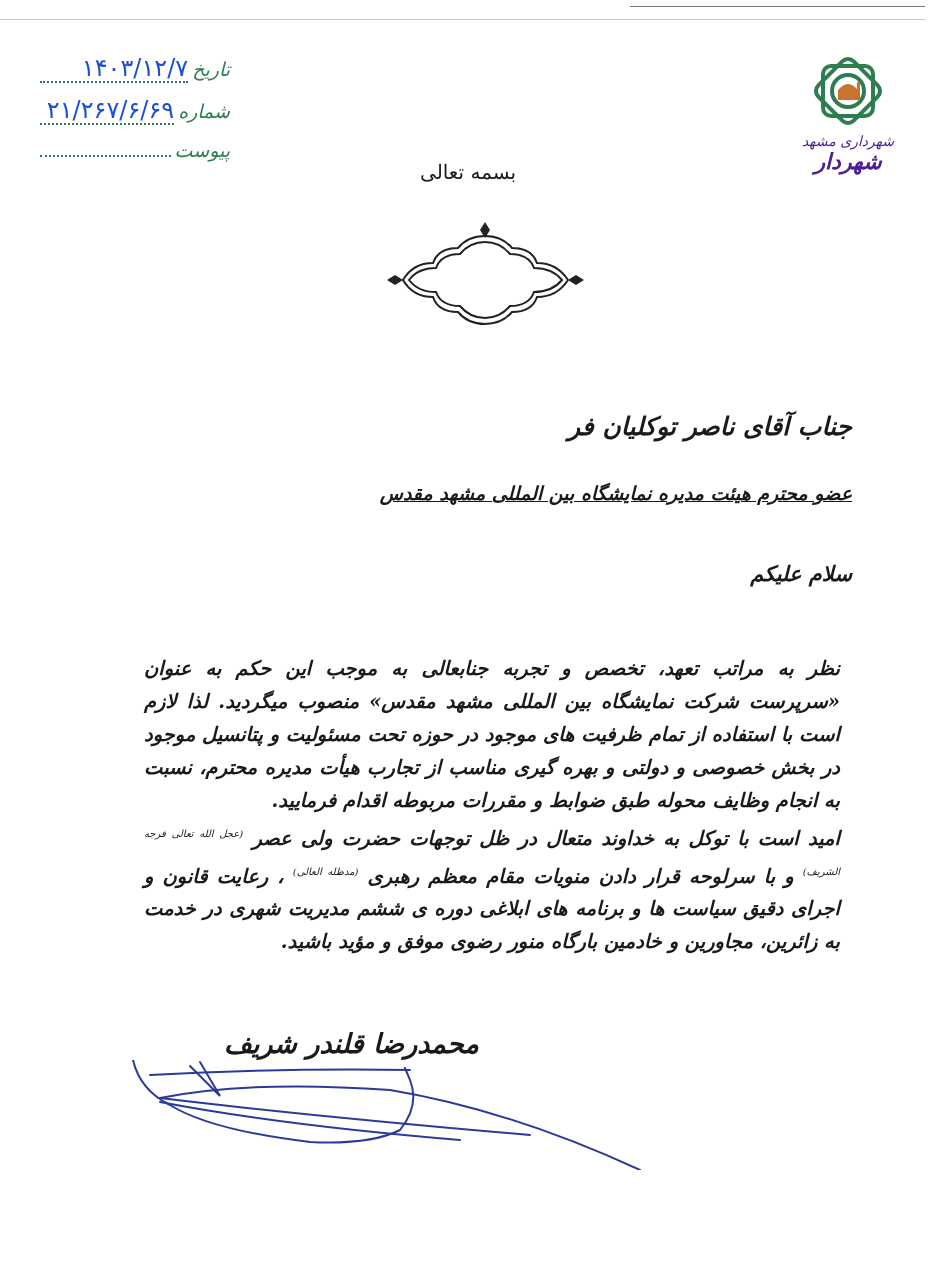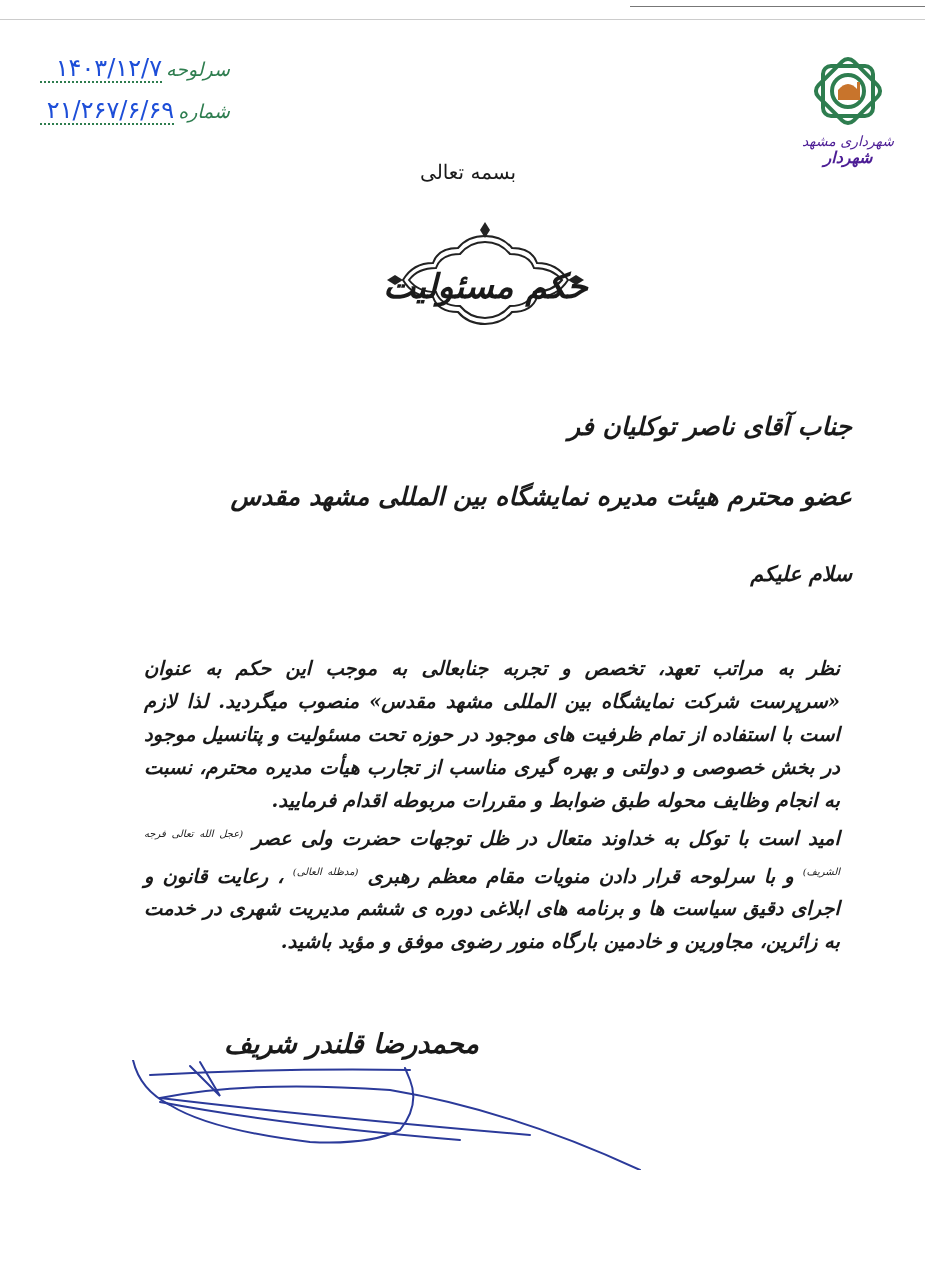--- a/index.html
+++ b/index.html
@@ -15,32 +15,32 @@
     .meta-row { display: flex; align-items: baseline; height: 42px; color: #2e7d4f; }
     .meta-label { font-size: 19px; font-style: italic; color: #2e7d4f; margin-left: 4px; }
     .meta-value { flex: 1; border-bottom: 2px dotted #2e7d4f; font-family: "DejaVu Sans", sans-serif;
       font-size: 24px; color: #1d4ed8; text-align: right; line-height: 26px; direction: ltr; }
     .meta-value.empty { height: 14px; }
 
     .logo { position: absolute; left: 798px; top: 48px; width: 100px; }
     .logo svg { display: block; margin: 0 auto; }
     .logo-text { text-align: center; color: #4c1d95; font-style: italic; direction: rtl; line-height: 1.1; }
     .logo-text .t1 { font-size: 14px; }
-    .logo-text .t2 { font-size: 16px; font-weight: bold; }
+    .logo-text .t2 { font-size: 22px; font-weight: bold; }
 
     .bismillah { position: absolute; left: 420px; top: 160px; width: 100px; text-align: left;
       font-size: 20px; direction: rtl; }
 
     .title-frame { position: absolute; left: 383px; top: 218px; width: 205px; height: 118px; }
     .title-frame .title { position: absolute; left: 0; right: 0; top: 48px; text-align: center;
       font-size: 34px; font-weight: bold; font-style: italic; direction: rtl; }
 
     .text { position: absolute; right: 78px; direction: rtl; text-align: right; font-style: italic; }
     .addressee { top: 412px; font-size: 25px; font-weight: bold; }
-    .position { top: 482px; font-size: 25px; font-weight: bold; }
+    .position { top: 482px; font-size: 19px; font-weight: bold; text-decoration: underline; }
     .greeting { top: 561px; font-size: 21px; font-weight: bold; }
 
     .body { position: absolute; right: 78px; width: 720px; direction: rtl; text-align: justify;
       font-style: italic; font-size: 19.5px; font-weight: bold; }
     .body p { margin: 12px; line-height: 33px; }
     .body sup { font-size: 10px; font-weight: normal; }
     .para1 { top: 640px; }
     .para2 { top: 805px; }
 
     .signer { position: absolute; left: 224px; top: 1028px; font-size: 27px; font-weight: bold;
@@ -48,26 +48,30 @@
     .signature { position: absolute; left: 130px; top: 1060px; }
   </style>
 </head>
 <body>
 
 <div class="scan-line l1"></div>
 <div class="scan-line l2"></div>
 
 <div class="meta">
   <div class="meta-row">
-    <span class="meta-label">سرلوحه</span>
+    <span class="meta-label">تاریخ</span>
     <span class="meta-value">۱۴۰۳/۱۲/۷</span>
   </div>
   <div class="meta-row">
     <span class="meta-label">شماره</span>
     <span class="meta-value">۲۱/۲۶۷/۶/۶۹</span>
+  </div>
+  <div class="meta-row">
+    <span class="meta-label">پیوست</span>
+    <span class="meta-value empty"></span>
   </div>
 </div>
 
 <div class="logo">
   <svg width="86" height="86" viewBox="0 0 86 86">
     <g fill="none" stroke="#2e7d4f" stroke-width="4">
       <rect x="18" y="18" width="50" height="50" rx="8"></rect>
       <rect x="18" y="18" width="50" height="50" rx="8" transform="rotate(45 43 43)"></rect>
       <circle cx="43" cy="43" r="16"></circle>
     </g>
@@ -85,21 +89,20 @@
 <div class="title-frame">
   <svg width="205" height="118" viewBox="0 0 205 118">
     <g fill="none" stroke="#222" stroke-width="2">
       <path d="M20 62 Q30 45 50 45 Q55 30 75 30 Q85 18 102 18 Q119 18 129 30 Q149 30 154 45 Q174 45 185 62 Q174 79 154 79 Q149 94 129 94 Q119 106 102 106 Q85 106 75 94 Q55 94 50 79 Q30 79 20 62 Z"></path>
       <path d="M26 62 Q35 50 53 50 Q58 36 77 36 Q87 24 102 24 Q117 24 127 36 Q146 36 151 50 Q169 50 179 62 Q169 74 151 74 Q146 88 127 88 Q117 100 102 100 Q87 100 77 88 Q58 88 53 74 Q35 74 26 62 Z"></path>
     </g>
     <path d="M102 4 L107 12 L102 20 L97 12 Z" fill="#222"></path>
     <path d="M4 62 L12 57 L20 62 L12 67 Z" fill="#222"></path>
     <path d="M185 62 L193 57 L201 62 L193 67 Z" fill="#222"></path>
   </svg>
-  <div class="title">حکم مسئولیت</div>
 </div>
 
 <div class="text addressee">جناب آقای ناصر توکلیان فر</div>
 <div class="text position">عضو محترم هیئت مدیره نمایشگاه بین المللی مشهد مقدس</div>
 <div class="text greeting">سلام علیکم</div>
 
 <div class="body para1">
   <p>نظر به مراتب تعهد، تخصص و تجربه جنابعالی به موجب این حکم به عنوان «سرپرست شرکت نمایشگاه بین المللی مشهد مقدس» منصوب میگردید. لذا لازم است با استفاده از تمام ظرفیت های موجود در حوزه تحت مسئولیت و پتانسیل موجود در بخش خصوصی و دولتی و بهره گیری مناسب از تجارب هیأت مدیره محترم، نسبت به انجام وظایف محوله طبق ضوابط و مقررات مربوطه اقدام فرمایید.</p>
 </div>
 

